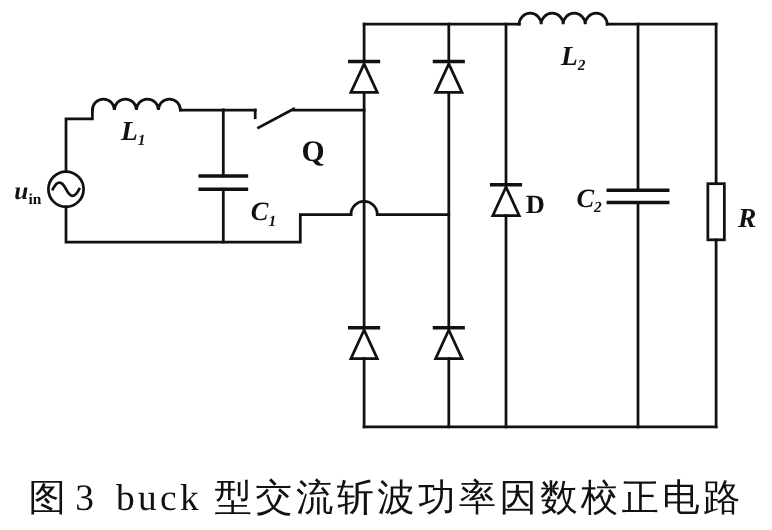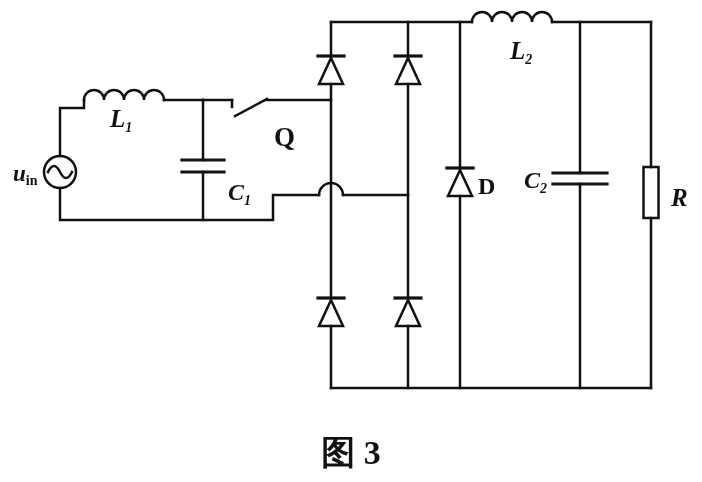--- a/index.html
+++ b/index.html
@@ -9,21 +9,21 @@
   .wire{fill:none;stroke:var(--ink,#111);stroke-width:2.5;stroke-linecap:square;stroke-linejoin:miter;}
   .thick{stroke-width:3.2;}
   .shape{fill:none;stroke:var(--ink,#111);stroke-width:2.5;stroke-linejoin:miter;}
   .lbl{fill:var(--ink,#111);font-family:"Liberation Serif","DejaVu Serif",serif;
        font-style:italic;font-weight:bold;font-size:25px;}
   .lbl .sub{font-size:14px;}
   .upright{font-style:normal;}
   .lbl-uin{font-size:23px;}
   .lbl-uin .sub{font-style:normal;font-size:14px;font-weight:bold;}
   .caption{position:absolute;left:0;top:430px;width:702px;display:flex;justify-content:center;
-           align-items:baseline;gap:20px;font-weight:bold;font-size:34px;color:var(--ink,#111);
+           align-items:baseline;gap:20px;font-weight:normal;font-size:34px;color:var(--ink,#111);
            font-family:"Liberation Serif","DejaVu Serif",serif;}
   .caption .cjk{letter-spacing:3px;white-space:nowrap;}
 </style>
 </head>
 <body>
 
 <div class="page">
   <svg width="702" height="420" viewBox="0 0 702 420">
 
     <g>
@@ -108,14 +108,15 @@
       <path class="wire" d="M651,22 L651,167 M651,218 L651,388"></path>
       <rect class="shape" x="643.5" y="167" width="15" height="51"></rect>
       <text class="lbl" x="671" y="206">R</text>
     </g>
 
     <text class="lbl lbl-uin" x="13" y="181"><tspan>u</tspan><tspan class="sub" dy="4">in</tspan></text>
   </svg>
 
   <div class="caption">
     <span>图 3</span>
+    <span class="cjk">buck 型交流斩波功率因数校正电路</span>
   </div>
 </div>
 
 </body></html>

